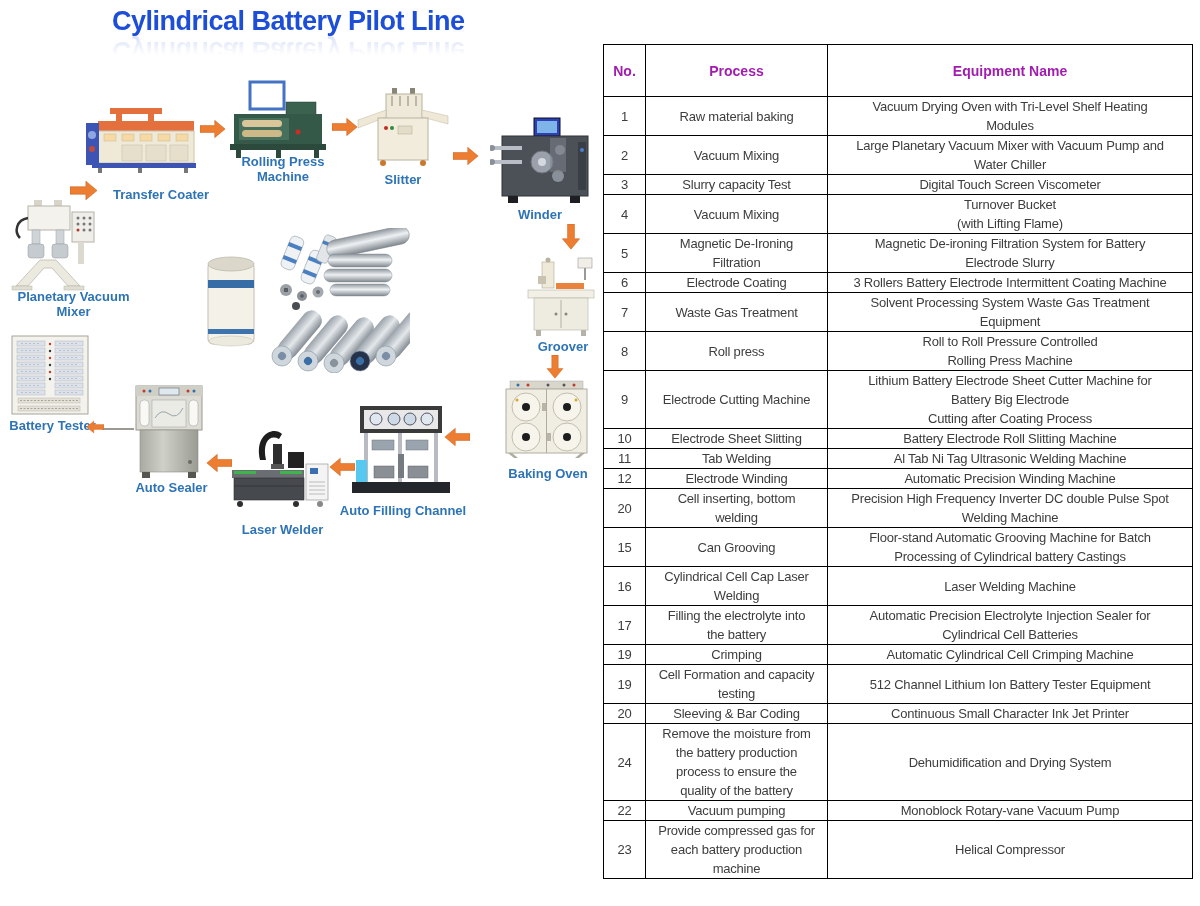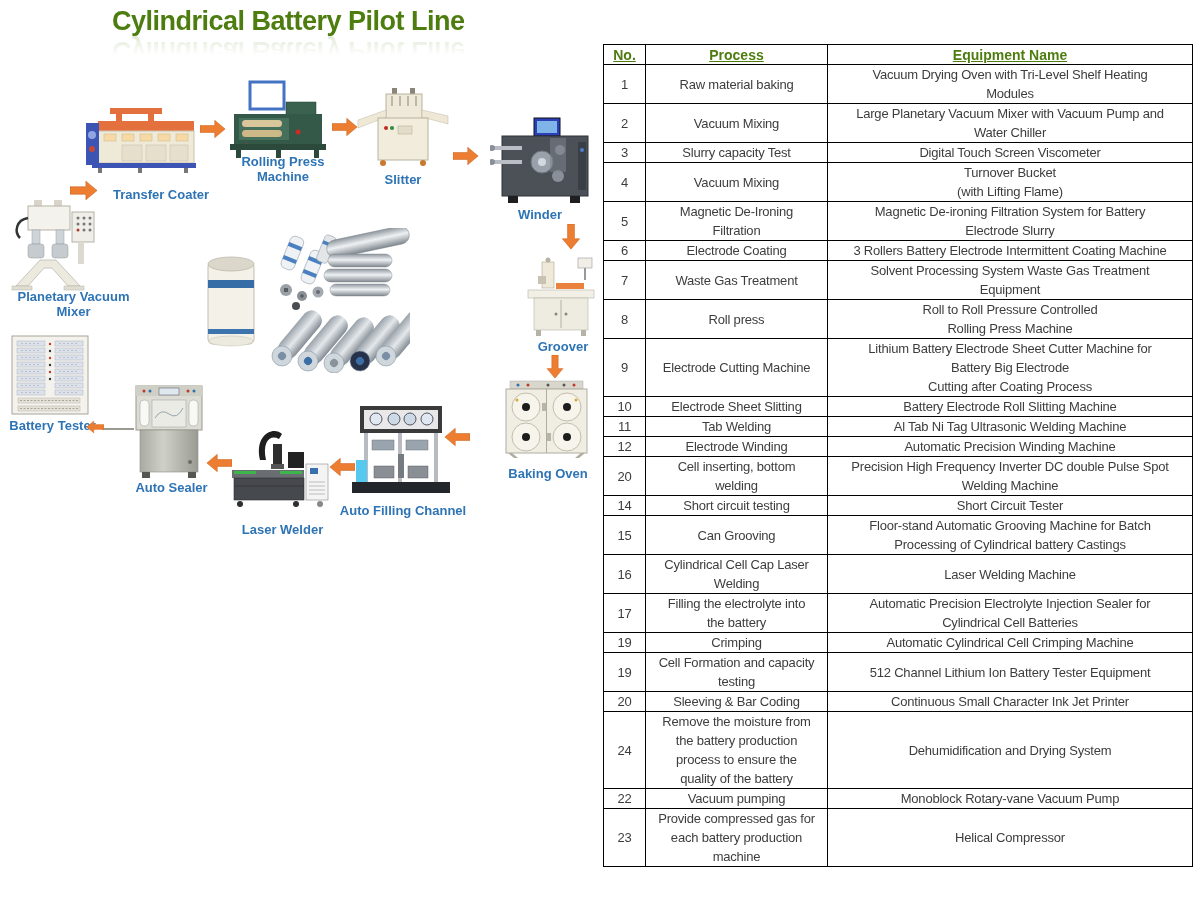--- a/index.html
+++ b/index.html
@@ -2,43 +2,43 @@
 <html><head>
 <meta charset="utf-8">
 <style>
   html,body{margin:0;padding:0;background:#fff;}
   body{width:1200px;height:906px;position:relative;overflow:hidden;
        font-family:"Liberation Sans",sans-serif;}
   .stage{position:absolute;inset:0;}
 
   
   .title{position:absolute;left:112px;top:6px;width:400px;
-         font-size:27px;font-weight:bold;color:#4d7c0f;letter-spacing:-0.5px;
+         font-size:27px;font-weight:bold;color:#1d4ed8;letter-spacing:-0.5px;
          white-space:nowrap;}
   .title.reflection{top:35px;transform:scaleY(-1);opacity:.32;
          -webkit-mask-image:linear-gradient(to bottom,transparent 35%,rgba(0,0,0,.55) 100%);
          mask-image:linear-gradient(to bottom,transparent 35%,rgba(0,0,0,.55) 100%);}
 
   
   .machine{position:absolute;}
   .mlabel{position:absolute;color:#2E74B5;font-weight:bold;font-size:13px;
           line-height:15px;text-align:center;}
 
   
   .arrow{position:absolute;line-height:0;}
   .arrow svg{display:block;}
   .arrow.down svg{transform:rotate(90deg);}
   .arrow.left svg{transform:rotate(180deg);}
 
   
   .tablewrap{position:absolute;left:603px;top:44px;width:590px;}
   table{border-collapse:collapse;width:100%;table-layout:fixed;}
   th,td{border:1.5px solid #000;}
-  th{font-size:14px;font-weight:bold;color:#4d7c0f;height:19px;padding:0 2px;
-     text-align:center;text-decoration:underline;}
+  th{font-size:14px;font-weight:bold;color:#a21caf;height:19px;padding:16px 2px;
+     text-align:center;}
   td{font-size:13px;letter-spacing:-0.2px;line-height:19px;color:#3d3d3d;
      text-align:center;vertical-align:middle;white-space:pre-line;padding:0 3px;}
 </style>
 </head>
 <body>
 
 <div class="stage">
 
   <div class="title">Cylindrical Battery Pilot Line</div>
   <div class="title reflection">Cylindrical Battery Pilot Line</div>
@@ -535,25 +535,20 @@
             <td>Automatic Precision Winding Machine</td>
           </tr>
           <tr>
             <td>20</td>
             <td>Cell inserting, bottom
 welding</td>
             <td>Precision High Frequency Inverter DC double Pulse Spot
 Welding Machine</td>
           </tr>
           <tr>
-            <td>14</td>
-            <td>Short circuit testing</td>
-            <td>Short Circuit Tester</td>
-          </tr>
-          <tr>
             <td>15</td>
             <td>Can Grooving</td>
             <td>Floor-stand Automatic Grooving Machine for Batch
 Processing of Cylindrical battery Castings</td>
           </tr>
           <tr>
             <td>16</td>
             <td>Cylindrical Cell Cap Laser
 Welding</td>
             <td>Laser Welding Machine</td>

